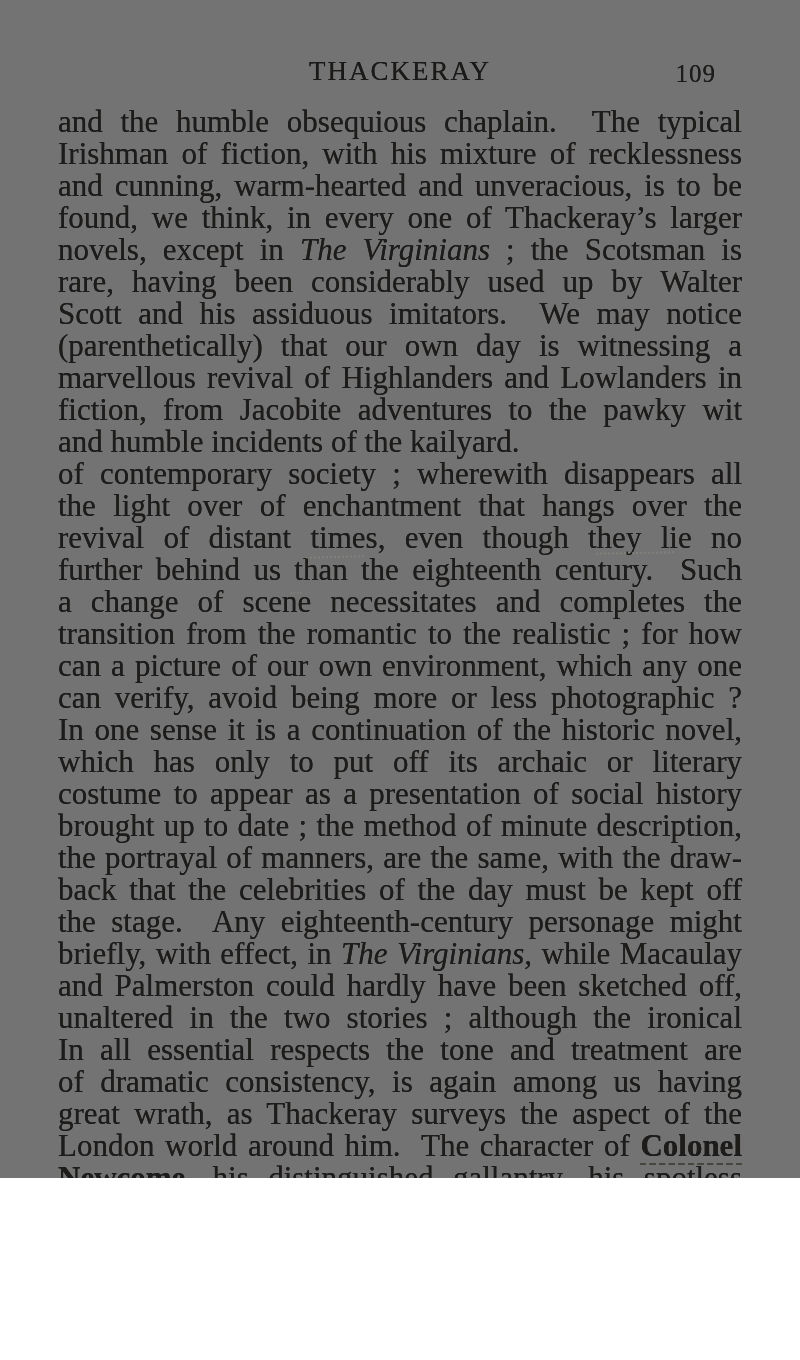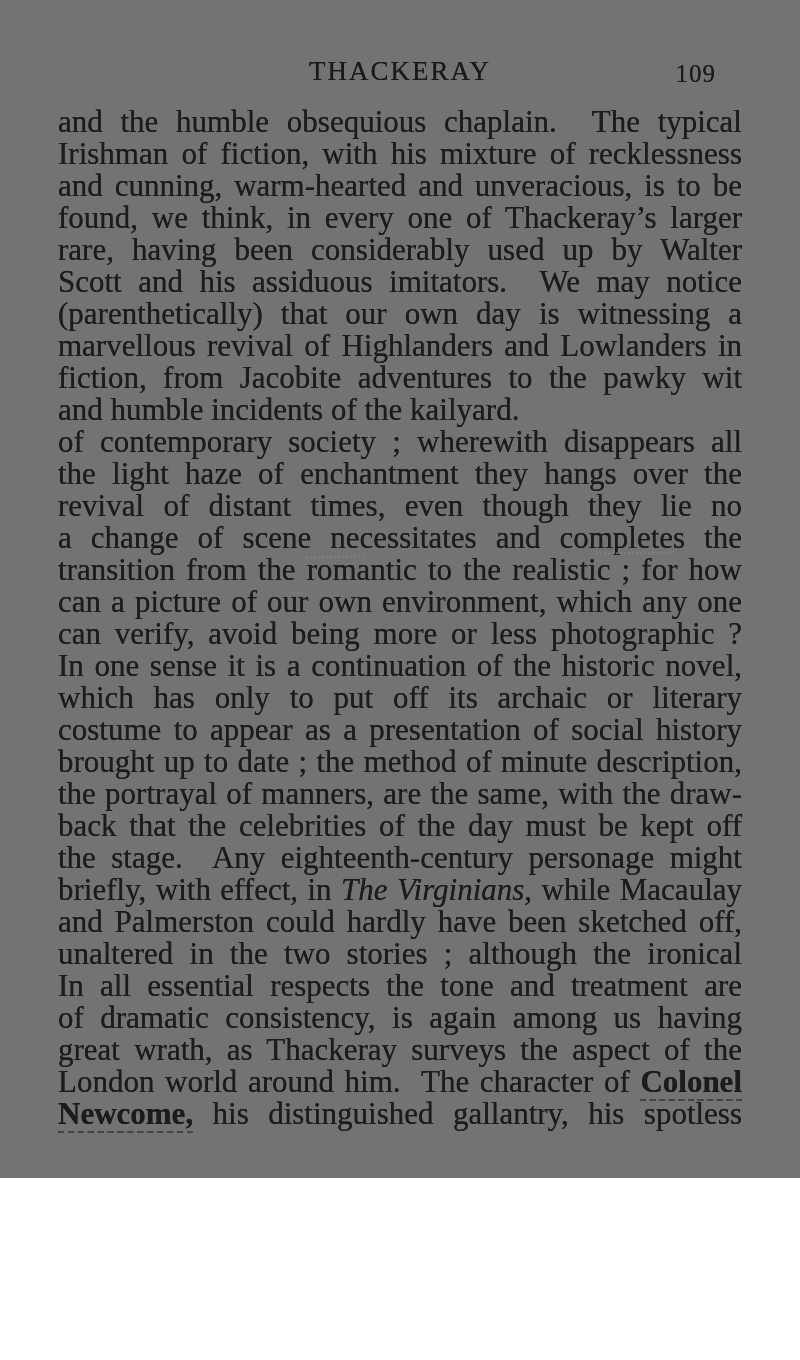--- a/index.html
+++ b/index.html
@@ -76,31 +76,33 @@
     <span class="head-title">THACKERAY</span>
     <span class="page-number">109</span>
   </header>
 
   <main class="text-block">
       <div class="para">
         <div class="line"><span>and the humble obsequious chaplain.&nbsp; The typical</span></div>
         <div class="line"><span>Irishman of fiction, with his mixture of recklessness</span></div>
         <div class="line"><span>and cunning, warm-hearted and unveracious, is to be</span></div>
         <div class="line"><span>found, we think, in every one of Thackeray’s larger</span></div>
+        <div class="line"><span>novels, except in </span><span class="s-italic">The Virginians</span><span> ; the Scotsman is</span></div>
         <div class="line"><span>rare, having been considerably used up by Walter</span></div>
         <div class="line"><span>Scott and his assiduous imitators.&nbsp; We may notice</span></div>
         <div class="line"><span>(parenthetically) that our own day is witnessing a</span></div>
         <div class="line"><span>marvellous revival of Highlanders and Lowlanders in</span></div>
         <div class="line"><span>fiction, from Jacobite adventures to the pawky wit</span></div>
         <div class="line last"><span>and humble incidents of the kailyard.</span></div>
       </div>
       <div class="para">
         <div class="line"><span>of contemporary society ; wherewith disappears all</span></div>
-        <div class="line"><span>the light haze of enchantment they hangs over the</span></div>
+        <div class="line"><span>the light over of enchantment that hangs over the</span></div>
         <div class="line"><span>revival of distant times, even though they lie no</span></div>
+        <div class="line"><span>further behind us than the eighteenth century.&nbsp; Such</span></div>
         <div class="line"><span>a change of scene necessitates and completes the</span></div>
         <div class="line"><span>transition from the romantic to the realistic ; for how</span></div>
         <div class="line"><span>can a picture of our own environment, which any one</span></div>
         <div class="line"><span>can verify, avoid being more or less photographic ?</span></div>
         <div class="line"><span>In one sense it is a continuation of the historic novel,</span></div>
         <div class="line"><span>which has only to put off its archaic or literary</span></div>
         <div class="line"><span>costume to appear as a presentation of social history</span></div>
         <div class="line"><span>brought up to date ; the method of minute description,</span></div>
         <div class="line"><span>the portrayal of manners, are the same, with the draw-</span></div>
         <div class="line"><span>back that the celebrities of the day must be kept off</span></div>

